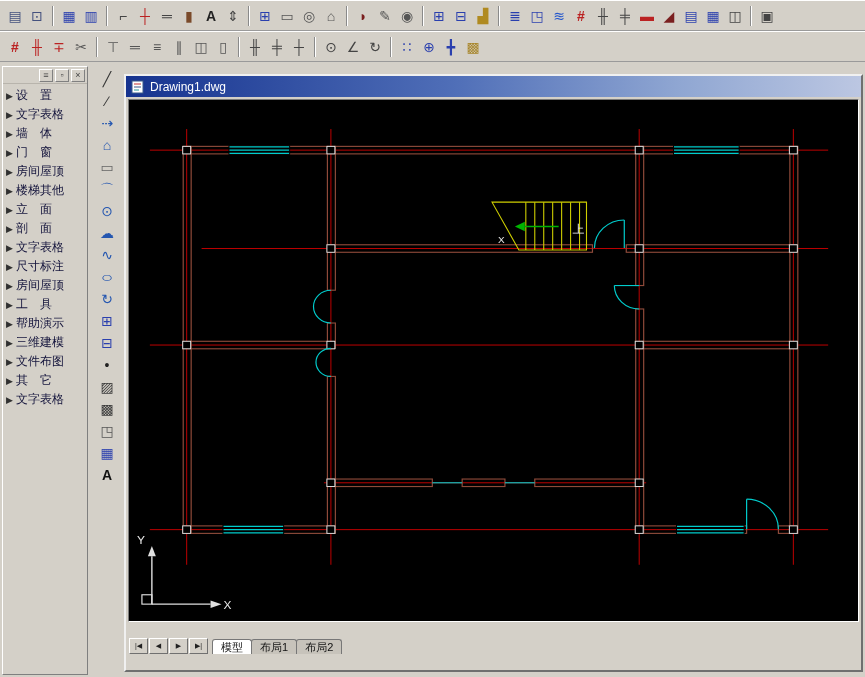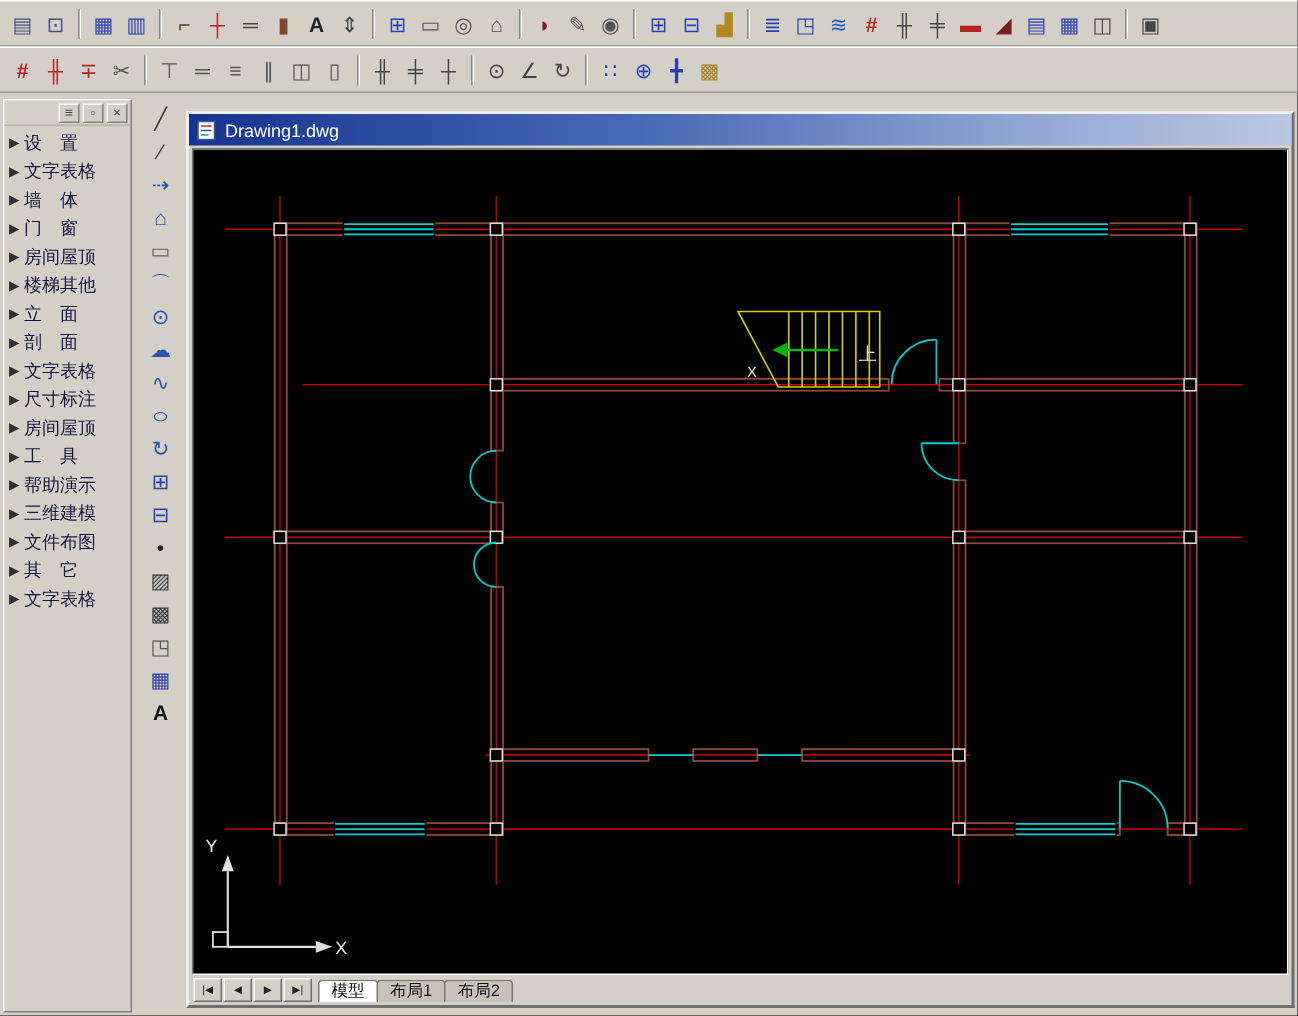--- a/index.html
+++ b/index.html
@@ -59,21 +59,21 @@
     height:21px;flex:0 0 auto;display:flex;align-items:center;gap:5px;padding:0 5px;
     background:linear-gradient(to right,#16338f 0%,#506fb8 45%,#8fa6d2 75%,#bcc7e2 100%);
   }
   #title-text{color:#ffffff;font-weight:normal;font-size:12px;white-space:nowrap}
   #canvas{
     flex:1 1 auto;position:relative;margin:2px 2px 0 2px;background:#000;
     border:1px solid;border-color:#7a7a7a #ffffff #ffffff #7a7a7a;overflow:hidden;
   }
   #canvas svg{display:block;width:100%;height:100%}
   #tabbar{
-    height:18px;flex:0 0 auto;display:flex;align-items:center;padding:1px 3px;gap:0;
+    height:18px;flex:0 0 auto;display:flex;align-items:center;padding:15px 3px;gap:0;
   }
   .nav-btn{
     width:17px;height:14px;flex:0 0 auto;display:flex;align-items:center;justify-content:center;
     font-size:7px;color:#222;background:#d4d0c8;margin-right:1px;
     border:1px solid;border-color:#ffffff #707070 #707070 #ffffff;cursor:default;
   }
   .tabs{display:flex;align-items:flex-end;margin-left:4px;height:16px}
   .tab{
     height:14px;line-height:14px;padding:0 8px;font-size:11px;color:#111;
     background:#c7c3bb;border:1px solid #777;border-bottom:none;margin-left:-1px;

